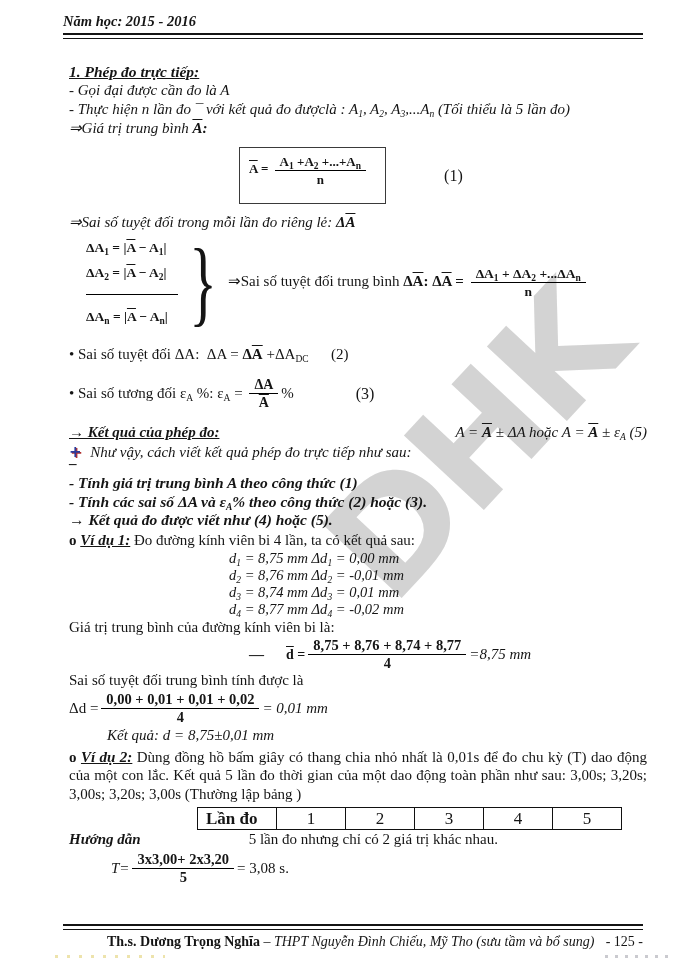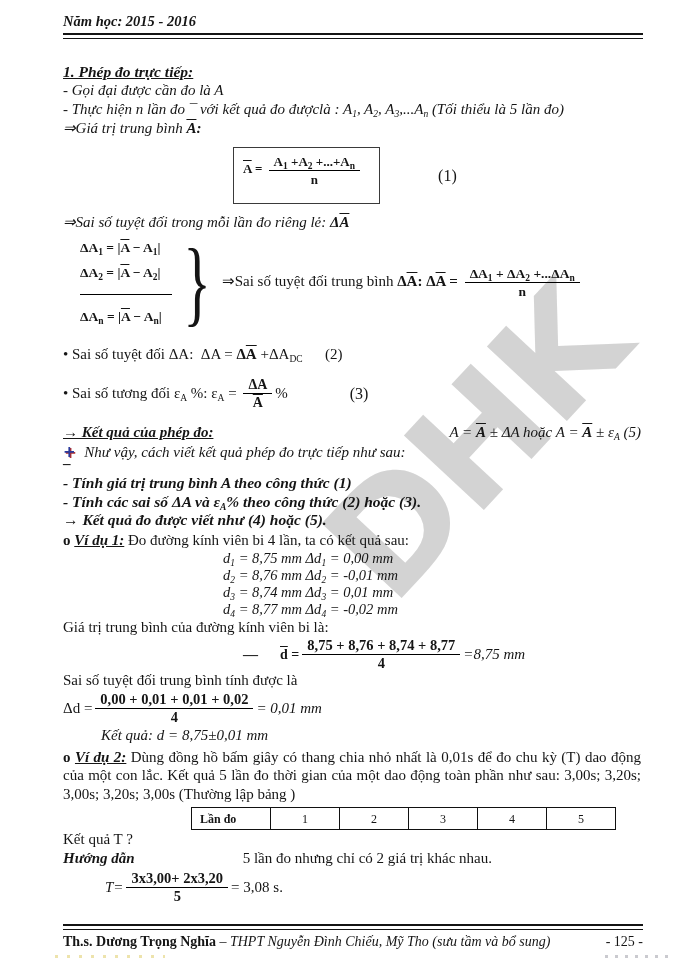--- a/index.html
+++ b/index.html
@@ -10,21 +10,21 @@
   .header-row{display:flex;justify-content:space-between;align-items:baseline;}
   .h-lead{font-weight:bold;font-size:18px;letter-spacing:.2px;}
   .h-rest{font-weight:bold;font-size:14.5px;letter-spacing:.1px;}
   .h-year{font-weight:bold;font-style:italic;font-size:14.5px;white-space:nowrap;}
   .dbl-rule{margin-top:3px;height:3px;border-top:2.6px solid #141414;border-bottom:1.2px solid #141414;}
   
   .watermark{position:absolute;top:368px;left:298px;z-index:0;transform:rotate(-47deg);
              font-family:"DejaVu Sans",sans-serif;font-weight:bold;font-size:150px;line-height:150px;
              color:#c9c9c9;opacity:.8;letter-spacing:-4px;user-select:none;}
   
-  .content{position:absolute;top:57px;left:63px;width:578px;z-index:1;font-size:15px;line-height:19px;}
+  .content{position:absolute;top:57px;left:69px;width:578px;z-index:1;font-size:15px;line-height:19px;}
   .it{font-style:italic;}
   .b{font-weight:bold;}
   .biu{font-weight:bold;font-style:italic;text-decoration:underline;}
   .bu{font-weight:bold;text-decoration:underline;font-style:italic;}
   .prewrap{white-space:pre-wrap;}
   .ov{text-decoration:overline;}
   sub{font-size:9.5px;vertical-align:-3px;line-height:0;}
   .frac{display:inline-flex;flex-direction:column;text-align:center;vertical-align:middle;margin:0 3px;}
   .frac .num{border-bottom:1.4px solid #000;padding:0 5px 1px;line-height:15px;}
   .frac .den{padding-top:1px;line-height:15px;}
@@ -53,33 +53,33 @@
   .avg-row .stray{margin-right:22px;font-weight:bold;}
   .avg-row .lhs{font-weight:bold;font-size:14px;}
   .avg-row .frac{font-weight:bold;font-size:14.5px;}
   .avg-row .rhs{font-style:italic;}
   .errf-row{display:flex;align-items:center;margin-top:2px;}
   .errf-row .frac{font-weight:bold;font-size:14.5px;}
   .errf-row .rhs{font-style:italic;}
   .kq-line{margin-top:1px;margin-left:38px;font-style:italic;}
   .vd2-para{margin-top:3px;text-align:justify;line-height:18.5px;}
   .ttab{border-collapse:collapse;margin:4px 0 0 128px;}
-  .ttab td,.ttab th{border:1.6px solid #111;padding:0 8px;font-size:12px;text-align:center;
+  .ttab td,.ttab th{border:1.6px solid #111;padding:0 8px;font-size:17px;text-align:center;
                     line-height:20px;height:21px;min-width:52px;}
   .ttab .lab{text-align:left;font-weight:bold;min-width:62px;}
   .hd-row{display:flex;align-items:baseline;}
   .hd-row .gap{width:108px;}
   .t-row{display:flex;align-items:center;margin:3px 0 0 42px;}
   .t-row .lhs{font-style:italic;}
   .t-row .frac{font-weight:bold;font-size:14.5px;}
   
   .footer{position:absolute;left:63px;right:57px;bottom:10px;z-index:2;}
   .footer .dbl-rule{margin:0 0 4px 0;}
   .footer-row{display:flex;justify-content:space-between;align-items:baseline;font-size:14px;}
-  .f-author{font-weight:bold;}
+  .f-author{font-weight:bold;margin-left:44px;}
   .f-school{font-style:italic;font-weight:normal;}
   .f-page{white-space:nowrap;}
   .artifact-l{position:absolute;left:55px;bottom:2px;width:110px;height:3px;z-index:0;
      background:repeating-linear-gradient(90deg,rgba(220,200,90,.5) 0 3px,transparent 3px 12px);}
   .artifact-r{position:absolute;right:25px;bottom:2px;width:70px;height:3px;z-index:0;
      background:repeating-linear-gradient(90deg,rgba(150,150,160,.5) 0 3px,transparent 3px 10px);}
 </style>
 </head>
 <body>
 
@@ -225,21 +225,20 @@
         <td class="lab">Lần đo</td>
         <td>1</td>
         <td>2</td>
         <td>3</td>
         <td>4</td>
         <td>5</td>
       </tr>
     </tbody>
       </table>
 
-    <div>Kết quả T ?</div>
 
     <div class="hd-row">
       <span class="biu" style="text-decoration:none">Hướng dẫn</span>
       <span class="gap"></span>
       <span>5 lần đo nhưng chỉ có 2 giá trị khác nhau.</span>
     </div>
 
     <div class="t-row">
       <span class="lhs">T=</span>
       <span class="frac">

